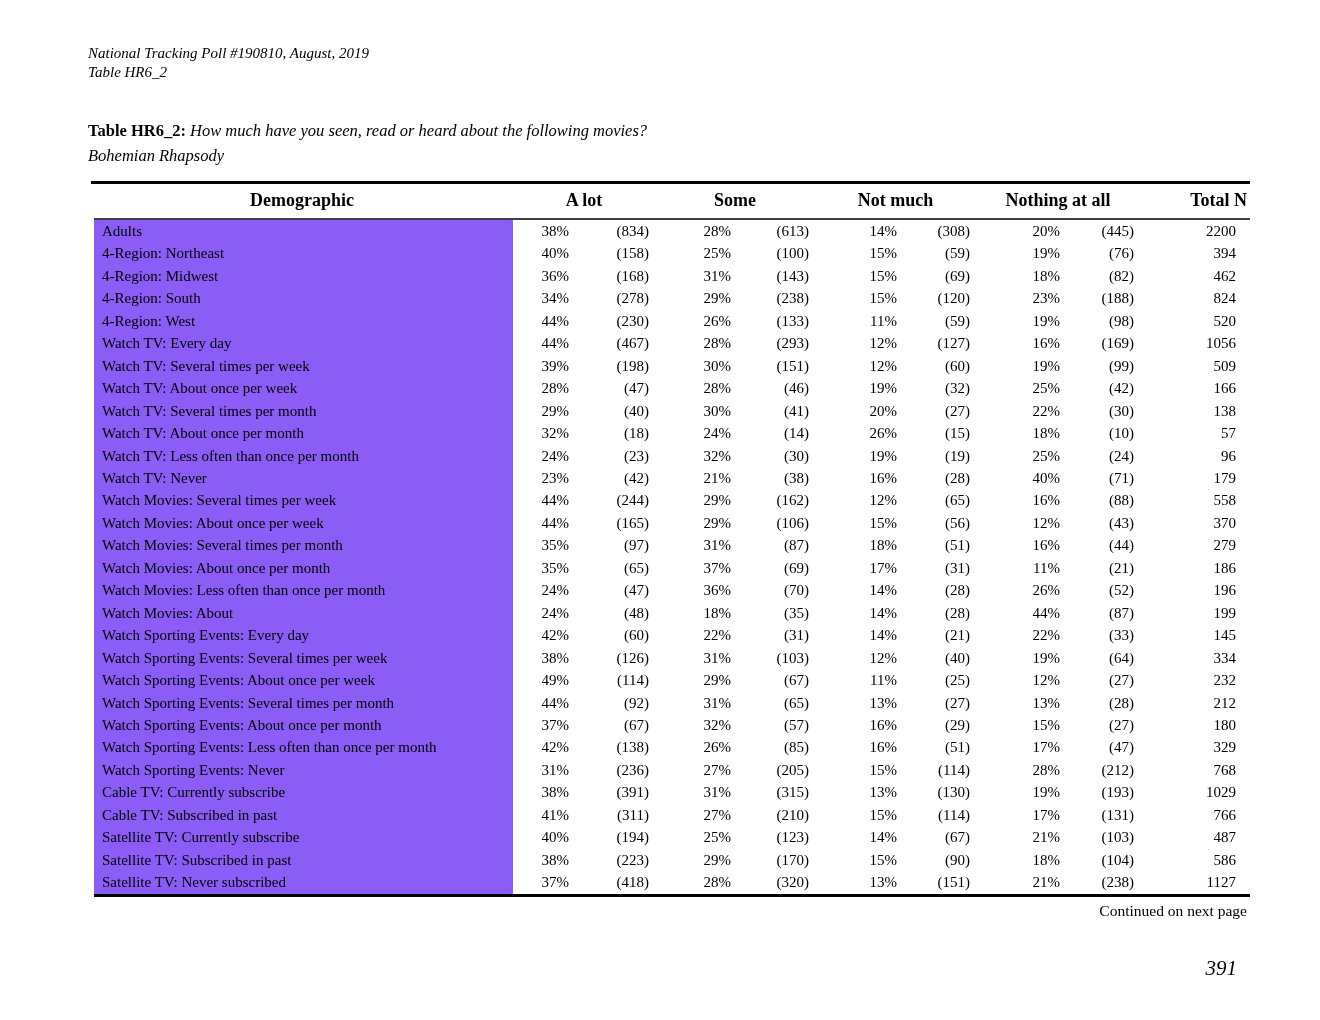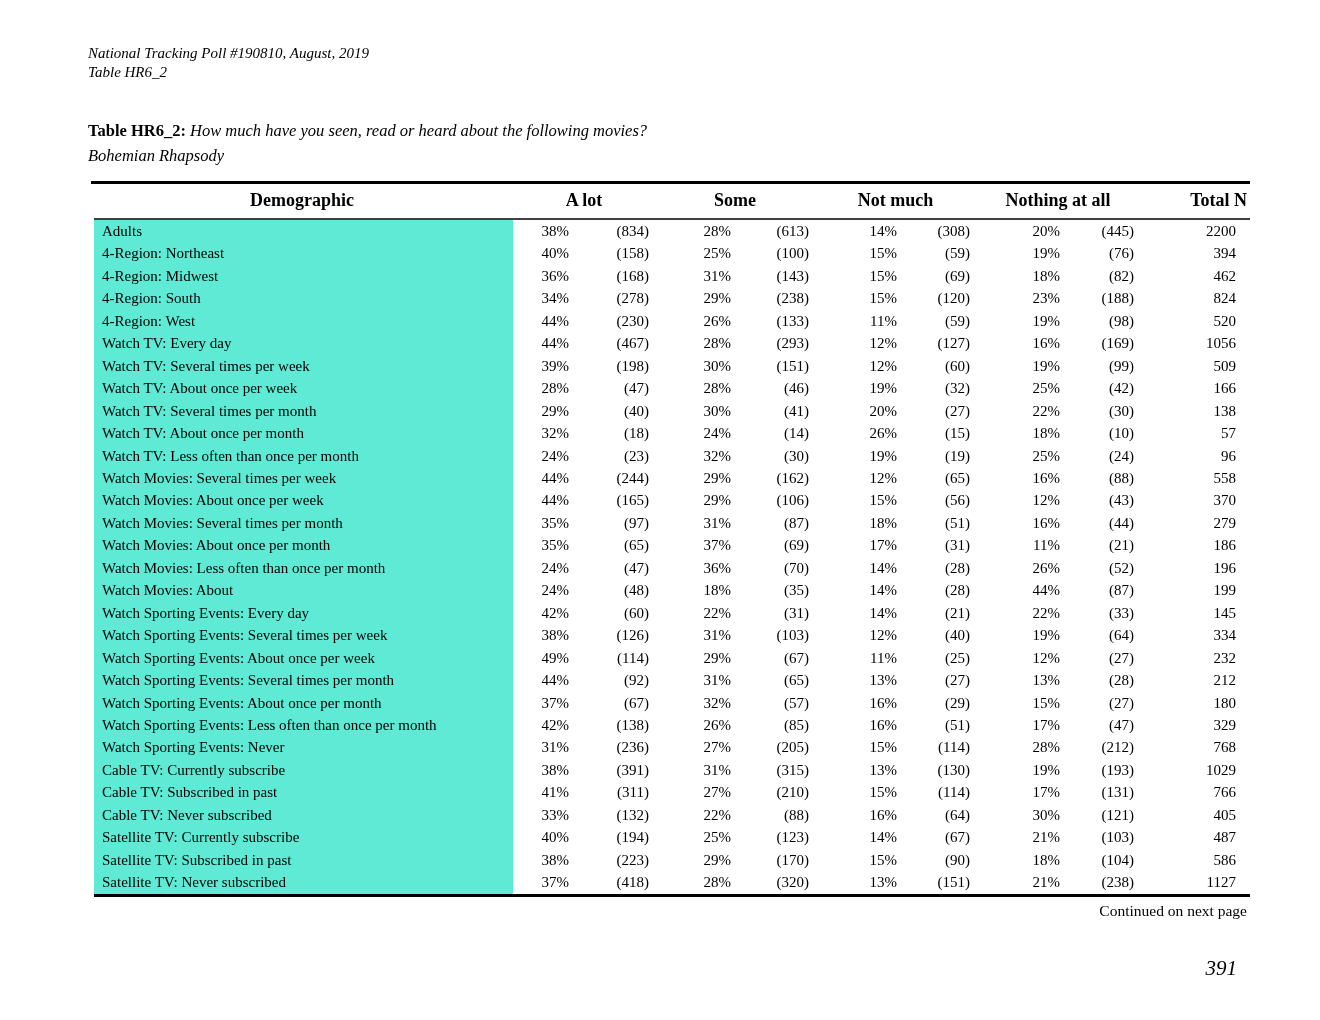--- a/index.html
+++ b/index.html
@@ -36,21 +36,21 @@
     white-space: nowrap;
   }
   thead th.th-total { text-align: right; padding-right: 3px; }
   tbody td {
     font-size: 15px;
     line-height: 22.45px;
     white-space: nowrap;
     overflow: hidden;
   }
   td.demo {
-    background: #5eead4;
+    background: #8b5cf6;
     border-left: 6px solid #ffffff;
     padding-left: 8px;
     text-align: left;
   }
   td.pct { text-align: right; padding-right: 6px; }
   td.cnt { text-align: right; padding-right: 6px; }
   td.total { text-align: right; padding-right: 14px; }
 
   .continued { width: 1159px; text-align: right; font-size: 15.5px; margin-top: 5px; }
   .page-number {
@@ -224,20 +224,32 @@
           <td class="cnt">(23)</td>
           <td class="pct">32%</td>
           <td class="cnt">(30)</td>
           <td class="pct">19%</td>
           <td class="cnt">(19)</td>
           <td class="pct">25%</td>
           <td class="cnt">(24)</td>
           <td class="total">96</td>
         </tr>
         <tr>
+          <td class="demo">Watch TV: Never</td>
+          <td class="pct">23%</td>
+          <td class="cnt">(42)</td>
+          <td class="pct">21%</td>
+          <td class="cnt">(38)</td>
+          <td class="pct">16%</td>
+          <td class="cnt">(28)</td>
+          <td class="pct">40%</td>
+          <td class="cnt">(71)</td>
+          <td class="total">179</td>
+        </tr>
+        <tr>
           <td class="demo">Watch Movies: Several times per week</td>
           <td class="pct">44%</td>
           <td class="cnt">(244)</td>
           <td class="pct">29%</td>
           <td class="cnt">(162)</td>
           <td class="pct">12%</td>
           <td class="cnt">(65)</td>
           <td class="pct">16%</td>
           <td class="cnt">(88)</td>
           <td class="total">558</td>
@@ -404,32 +416,20 @@
           <td class="cnt">(311)</td>
           <td class="pct">27%</td>
           <td class="cnt">(210)</td>
           <td class="pct">15%</td>
           <td class="cnt">(114)</td>
           <td class="pct">17%</td>
           <td class="cnt">(131)</td>
           <td class="total">766</td>
         </tr>
         <tr>
-          <td class="demo">Cable TV: Never subscribed</td>
-          <td class="pct">33%</td>
-          <td class="cnt">(132)</td>
-          <td class="pct">22%</td>
-          <td class="cnt">(88)</td>
-          <td class="pct">16%</td>
-          <td class="cnt">(64)</td>
-          <td class="pct">30%</td>
-          <td class="cnt">(121)</td>
-          <td class="total">405</td>
-        </tr>
-        <tr>
           <td class="demo">Satellite TV: Currently subscribe</td>
           <td class="pct">40%</td>
           <td class="cnt">(194)</td>
           <td class="pct">25%</td>
           <td class="cnt">(123)</td>
           <td class="pct">14%</td>
           <td class="cnt">(67)</td>
           <td class="pct">21%</td>
           <td class="cnt">(103)</td>
           <td class="total">487</td>

